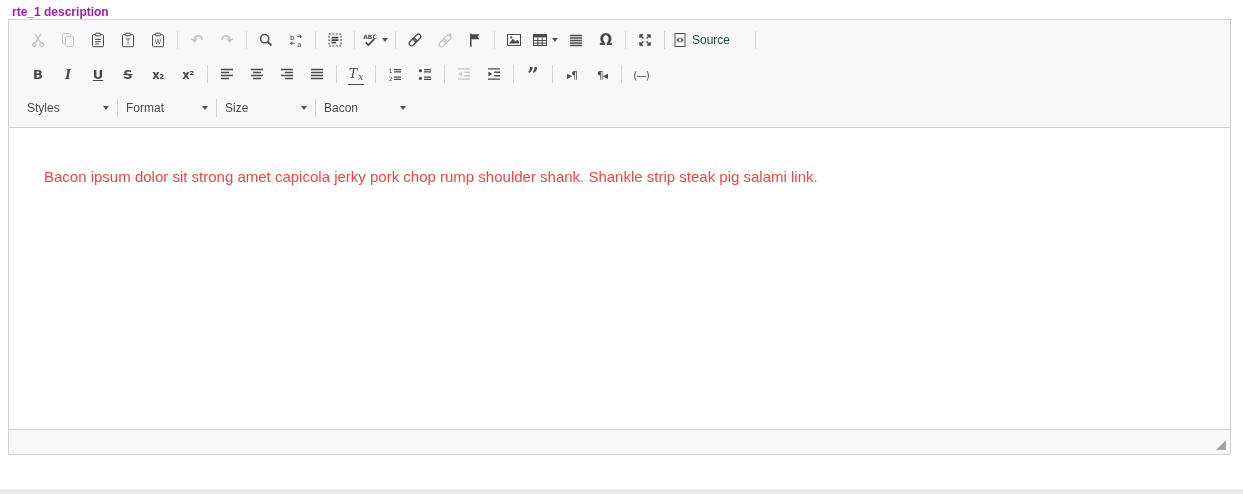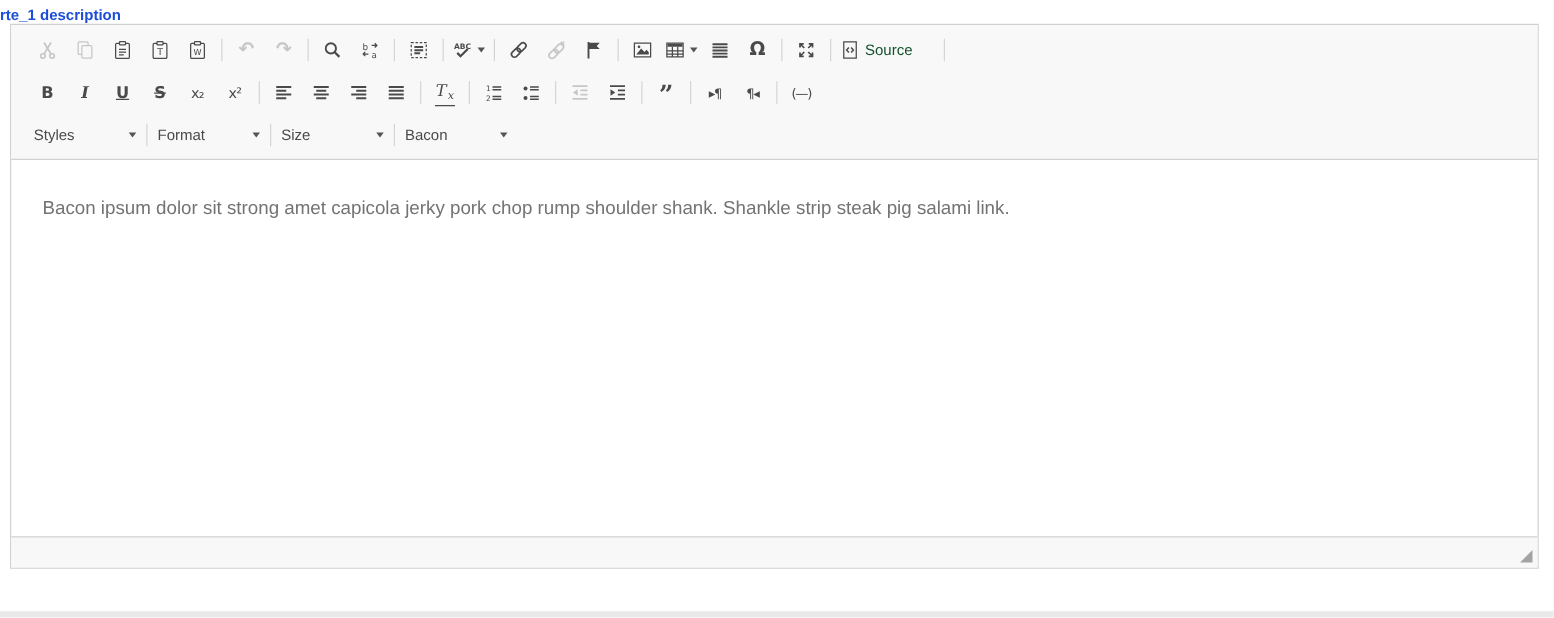--- a/index.html
+++ b/index.html
@@ -1,44 +1,44 @@
 <!DOCTYPE html>
 <html><head>
 <meta charset="utf-8">
 <style>
   html,body{margin:0;padding:0}
   body{width:1243px;height:494px;background:#e9e9e9;font-family:"Liberation Sans",sans-serif;-webkit-font-smoothing:antialiased}
   .panel{background:#fff;height:489px;box-sizing:border-box;padding-top:5px}
-  .field-label{margin-left:0;font-size:12px;font-weight:bold;color:#1d4ed8}
+  .field-label{margin-left:12px;font-size:12px;font-weight:bold;color:#a21caf}
   .field-desc{margin:8px 0 12px 8px;font-size:12px;color:#9a9a9a}
   .editor{margin:0 12px 0 8px;border:1px solid #d1d1d1;height:434px;display:flex;flex-direction:column;background:#fff}
   .toolbar{background:#f8f8f8;border-bottom:1px solid #d1d1d1;padding:3px 6px 2px 6px}
   .tb-row{display:flex;align-items:center;height:34px;padding-left:8px}
   .tbtn{display:inline-flex;align-items:center;justify-content:center;height:24px;min-width:24px;padding:0 2px;margin:0 1px;color:#4a4a4a;cursor:pointer;border-radius:2px;text-decoration:none}
   .tbtn.disabled{color:#c6c6c6;cursor:default}
   .tbtn svg{display:block}
   .btn-label{font-size:12px;margin:0 18px 0 4px;color:#14532d}
   .caret{width:0;height:0;border-left:3.5px solid transparent;border-right:3.5px solid transparent;border-top:4px solid #555;margin-left:4px;display:inline-block;flex:none}
   .tsep{width:1px;height:18px;background:#d5d5d5;margin:0 4px;flex:none;display:inline-block}
   .combo{display:inline-flex;align-items:center;justify-content:space-between;width:82px;height:26px;padding:0 4px;cursor:pointer}
   .clabel{font-size:12px;color:#4a4a4a}
   .g{font-family:"DejaVu Sans",sans-serif;font-size:13px;line-height:16px;display:inline-block;min-width:14px;text-align:center;white-space:nowrap}
   .g.arrows{font-size:15px;font-weight:bold;line-height:15px}
   .g.omega{font-size:15px;font-weight:600}
   .g.bb{font-weight:bold}
   .g.ii{font-family:"DejaVu Serif",serif;font-style:italic;font-weight:600}
   .g.uu{text-decoration:underline;font-weight:600}
   .g.ss{text-decoration:line-through;font-weight:600}
-  .g.subsup{font-size:11.5px;font-weight:400;letter-spacing:-0.5px}
+  .g.subsup{font-size:11.5px;font-weight:700;letter-spacing:-0.5px}
   .g.quote{font-family:"DejaVu Serif",serif;font-size:20px;font-weight:bold;line-height:23px;height:16px;overflow:hidden}
   .g.bidi{font-size:10.5px;letter-spacing:-1px}
   .rf{font-family:"DejaVu Serif",serif;font-style:italic;font-weight:400;font-size:13px;border-bottom:1px solid currentColor;line-height:14px;display:inline-block;padding:0 1px}
   .rfx{font-size:9px;margin-left:1px;vertical-align:-2px}
   .content{flex:1;padding:22px 19px 0;overflow:hidden;outline:none}
-  .content p{margin:6px;font-size:15px;line-height:1.45;color:#737373}
+  .content p{margin:16px;font-size:15px;line-height:1.45;color:#ef4444}
   .bottombar{height:24px;background:#f8f8f8;border-top:1px solid #d1d1d1;position:relative}
   .resize-handle{position:absolute;right:4px;bottom:4px;width:0;height:0;border-bottom:10px solid #a3a3a3;border-left:10px solid transparent;cursor:se-resize}
 </style>
 </head>
 <body>
 
 <div class="panel">
   <div class="field-label">rte_1 description</div>
 
   <div class="editor">

